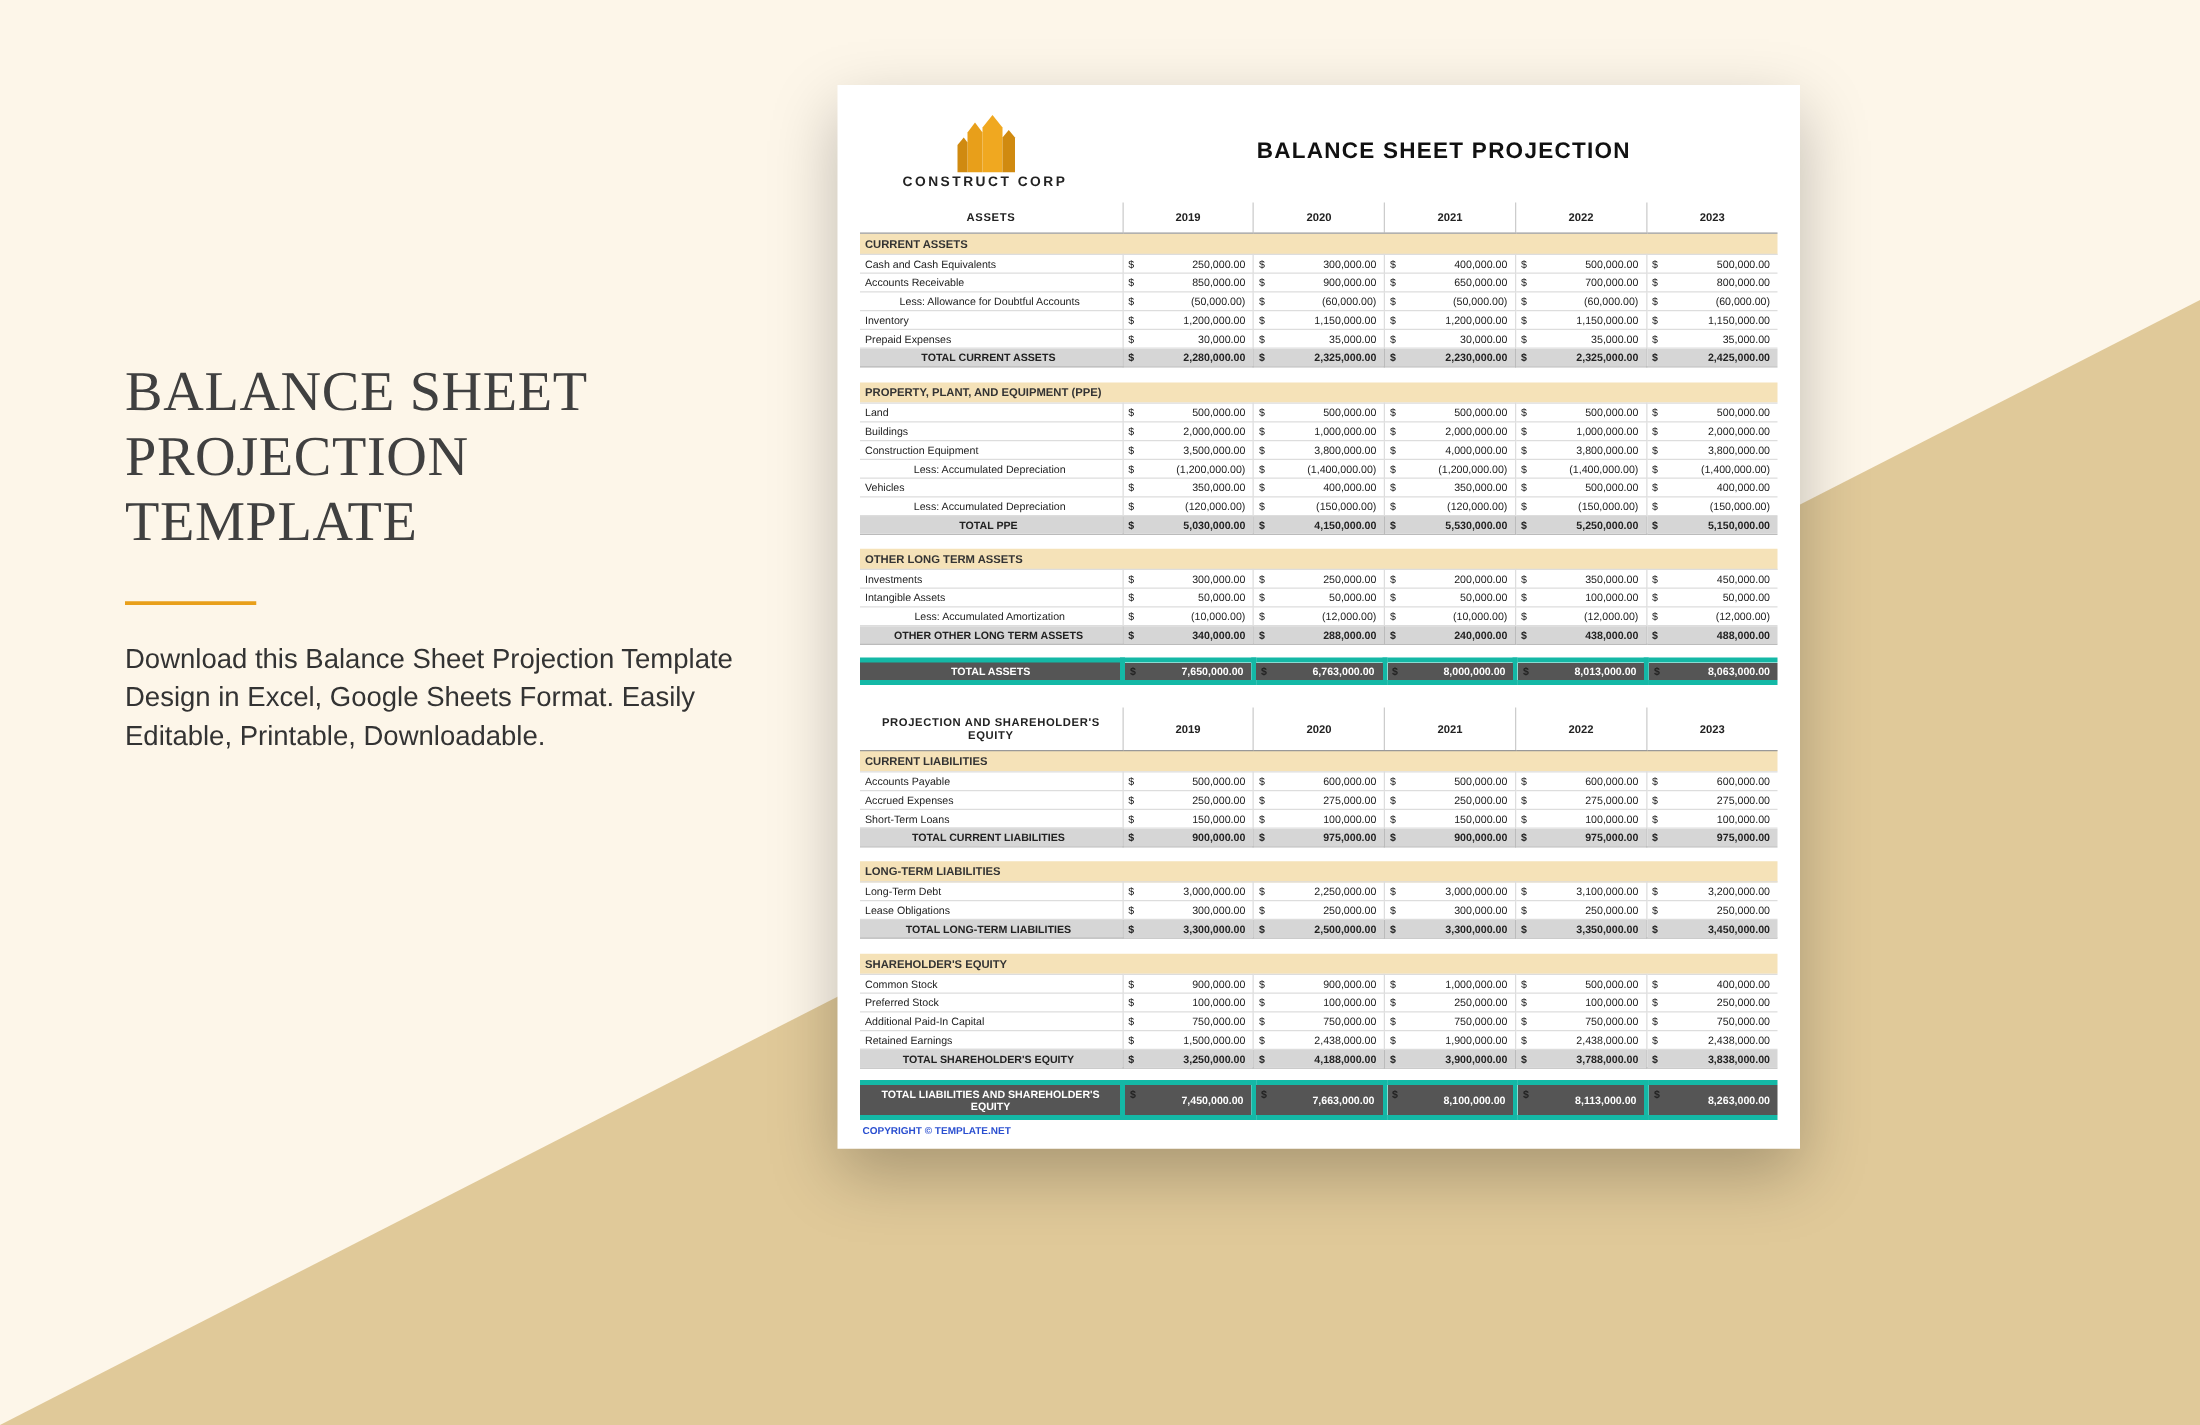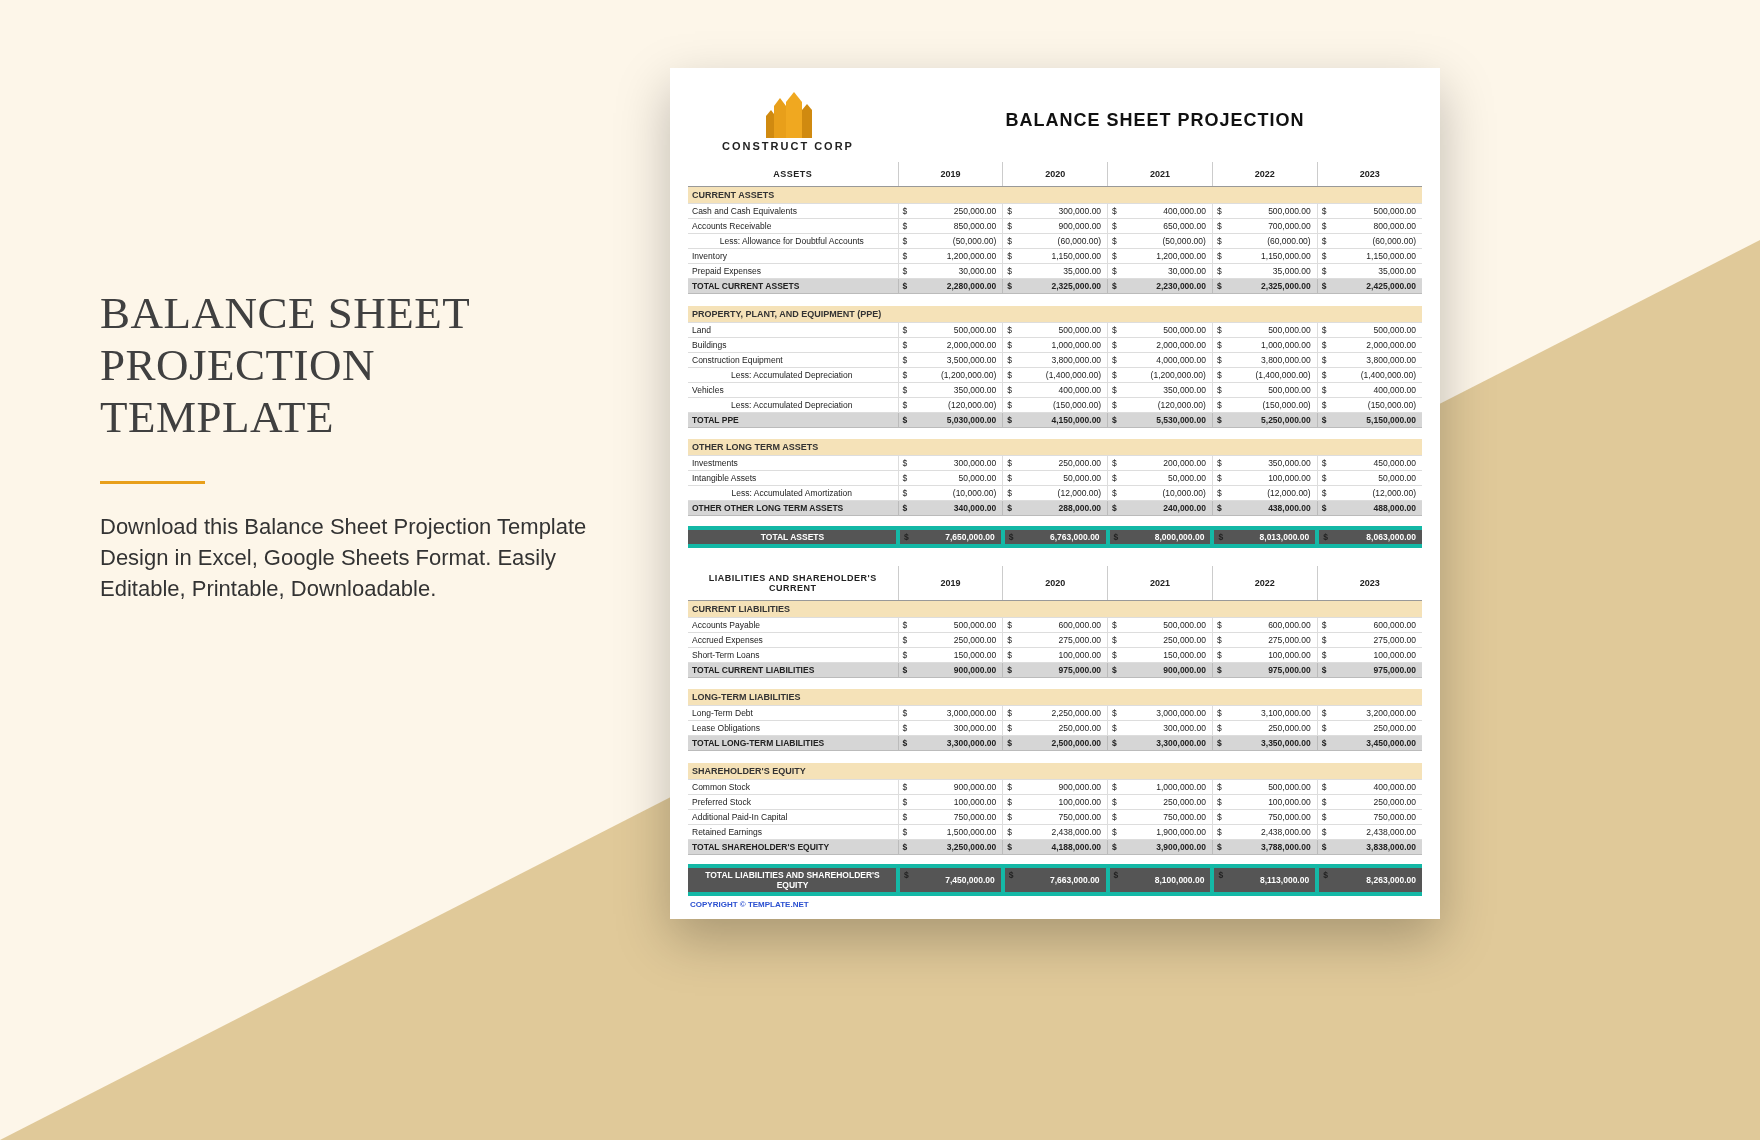--- a/index.html
+++ b/index.html
@@ -124,21 +124,21 @@
     position: absolute;
     left: 4px;
     top: 2px;
     color: #222;
   }
   .total td {
     background: #d6d6d6;
     font-weight: bold;
     border: 1px solid #bbb;
   }
-  .total td:first-child { text-align: left; padding-right: 8px; border-left: none; margin-top: 27px; }
+  .total td:first-child { text-align: center; padding-right: 8px; border-left: none; margin-top: 27px; }
   .total td:last-child { border-right: none; }
   .grand td {
     background: #555;
     color: #fff;
     font-weight: bold;
     border: 4px solid #14b8a6;
   }
   .grand td:first-child { text-align: center; border-left: none; }
   .grand td:last-child { border-right: none; }
   .gap td { height: 12px; border: none; background: #fff; }
@@ -365,21 +365,21 @@
     <colgroup>
         <col class="col-label">
         <col class="col-y">
         <col class="col-y">
         <col class="col-y">
         <col class="col-y">
         <col class="col-y">
       </colgroup>
     <tbody id="liab-body">
         <tr class="year-header">
-          <td class="section-title">LIABILITIES AND SHAREHOLDER'S CURRENT</td>
+          <td class="section-title">PROJECTION AND SHAREHOLDER'S EQUITY</td>
           <td>2019</td>
           <td>2020</td>
           <td>2021</td>
           <td>2022</td>
           <td>2023</td>
         </tr>
         <tr class="subhead">
           <td colspan="6">CURRENT LIABILITIES</td>
         </tr>
         <tr class="row">

